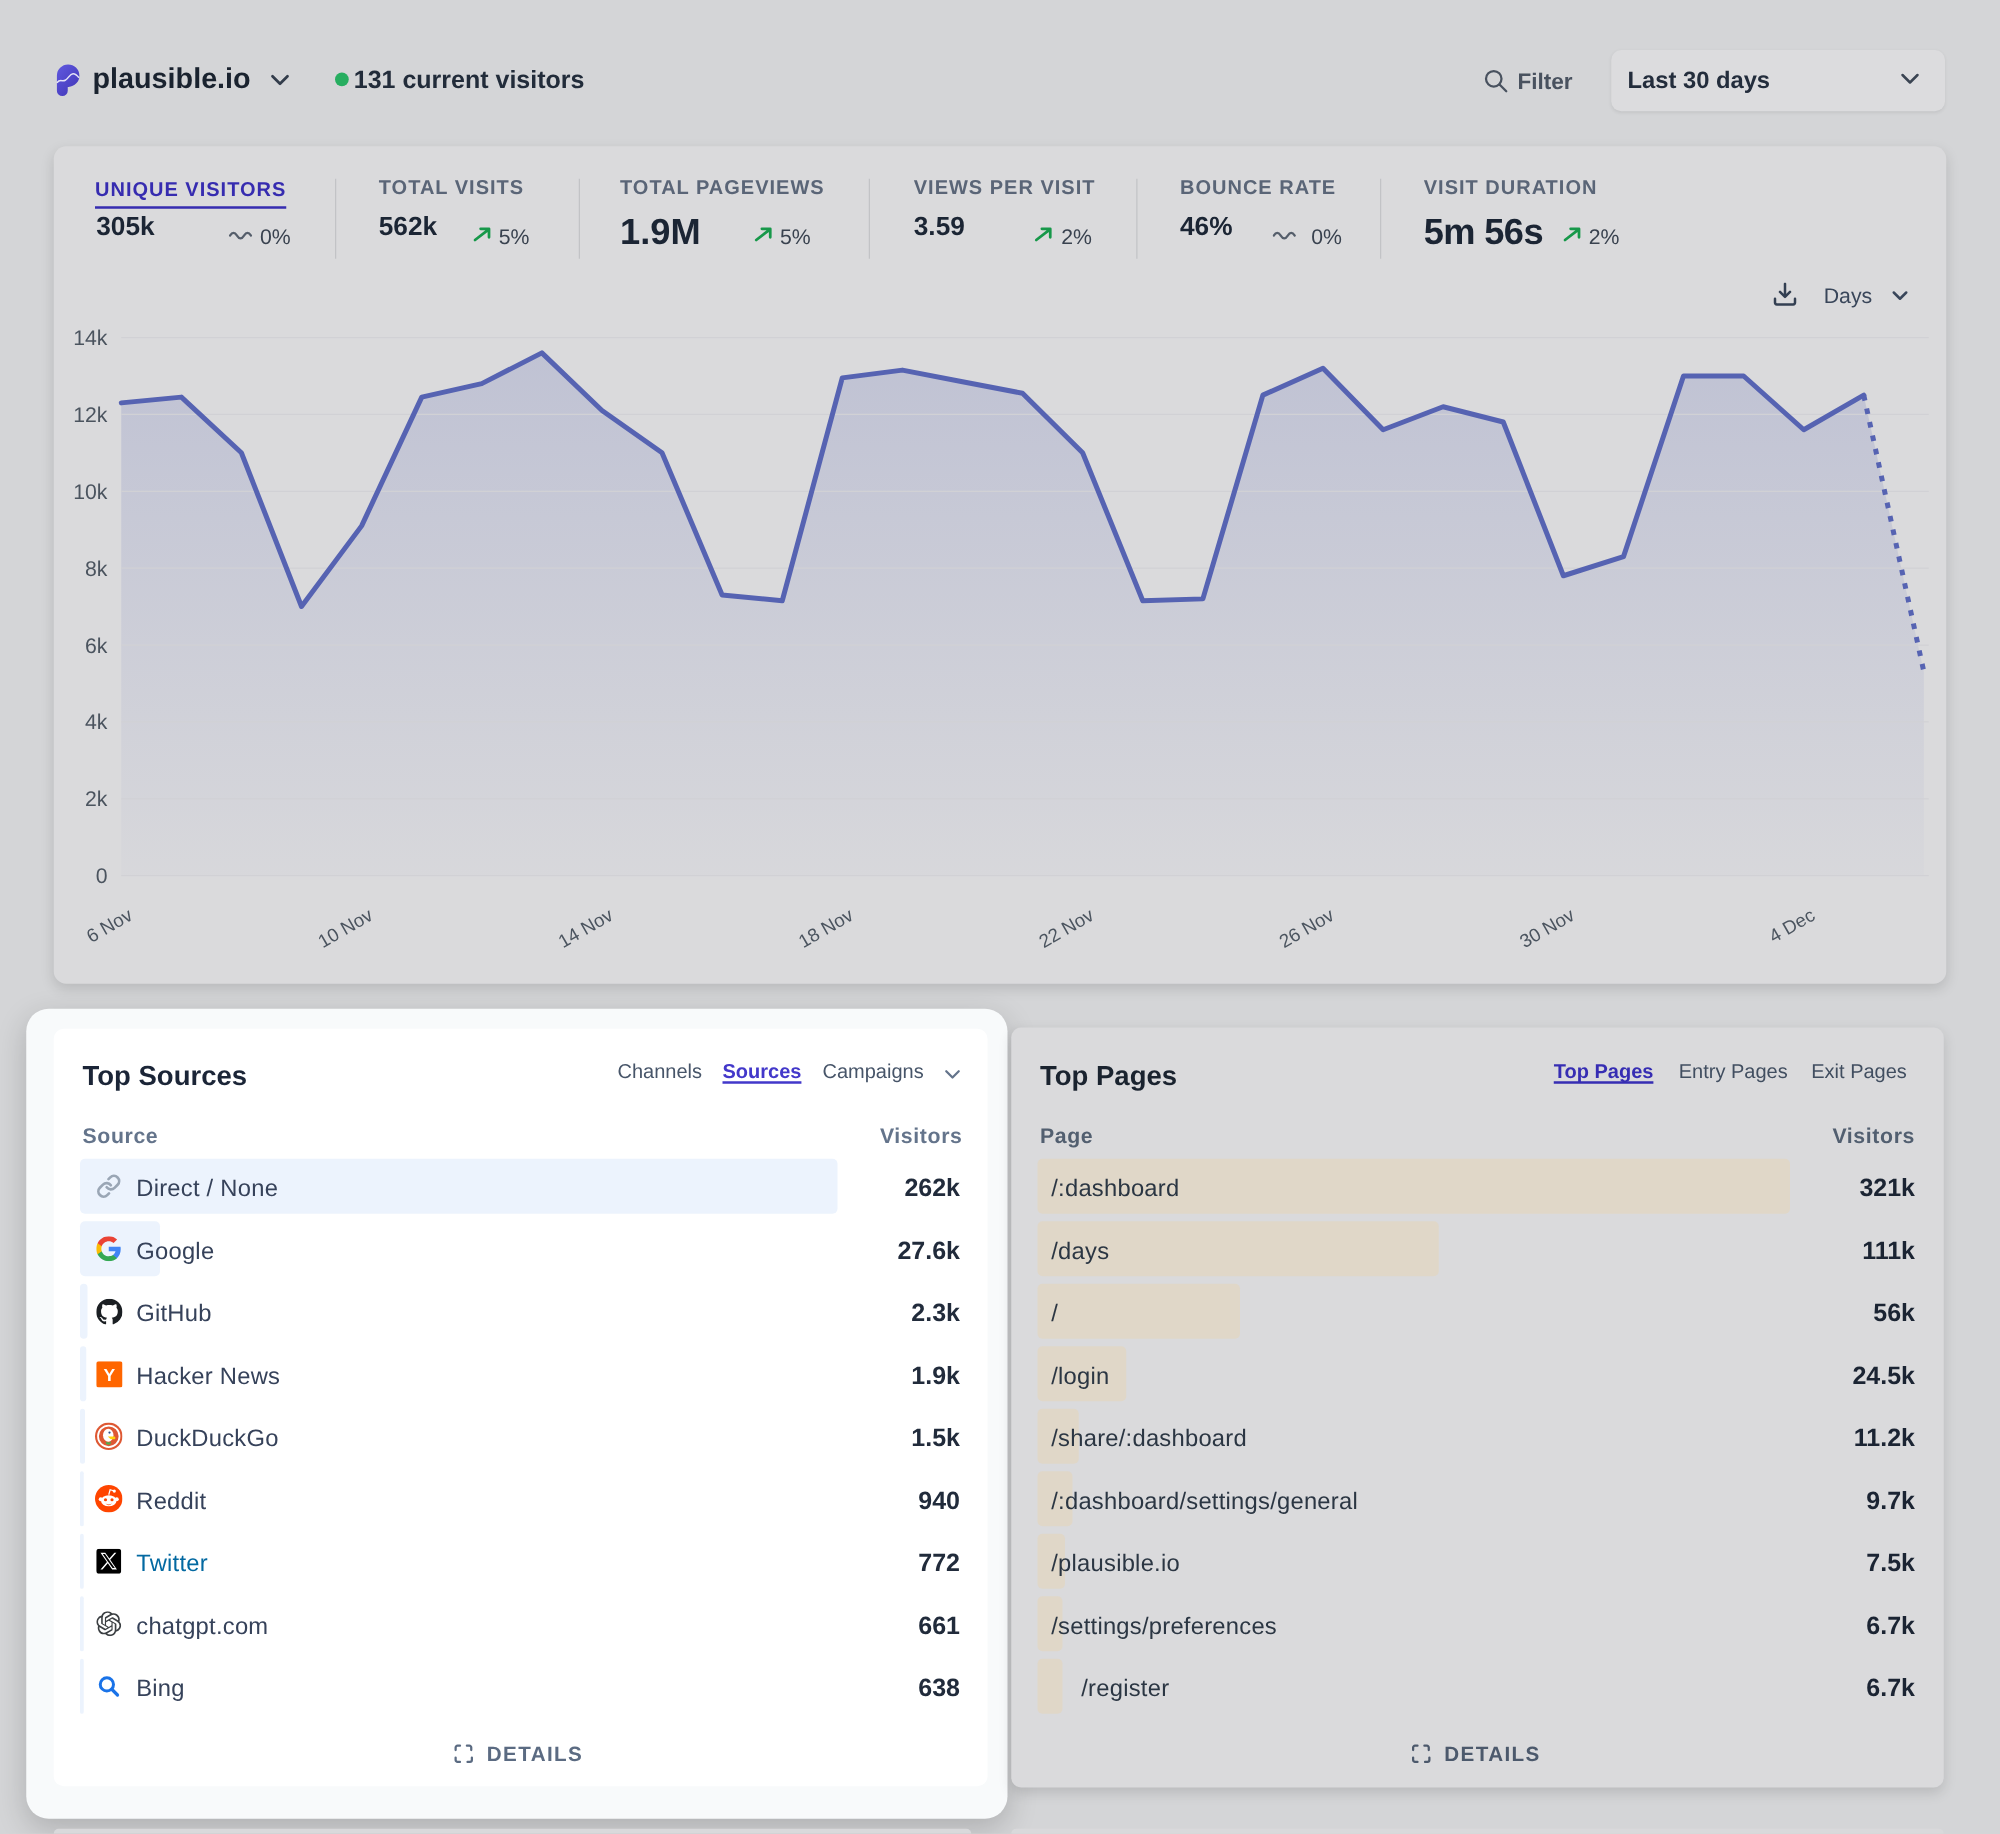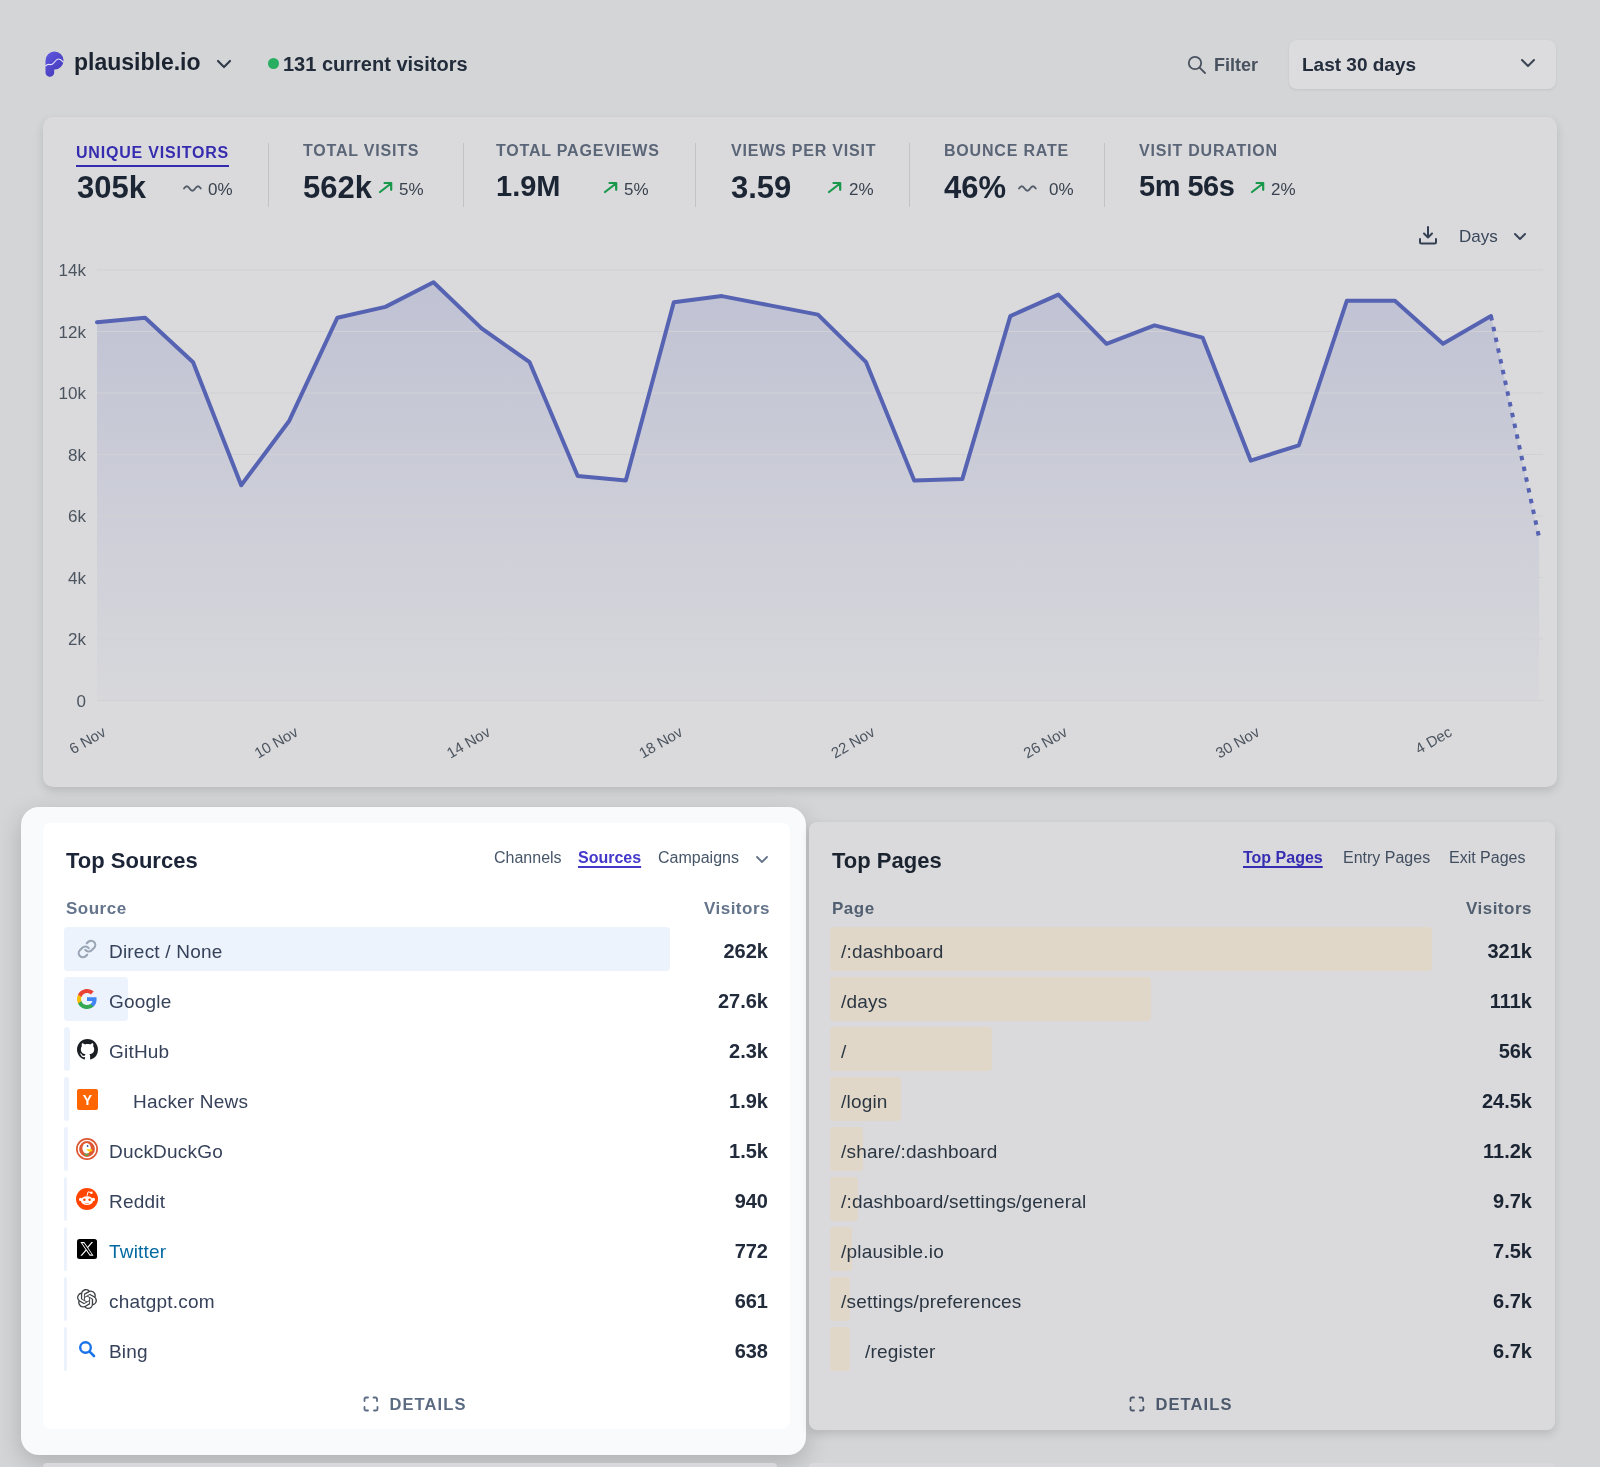--- a/index.html
+++ b/index.html
@@ -9,21 +9,21 @@
 
 #sitename{left:74px;top:49px;font-size:23px;font-weight:bold;color:#1a232f;}
 #curvis{left:283px;top:53px;font-size:20px;font-weight:bold;color:#222c3a;}
 #greendot{left:268px;top:58px;width:11px;height:11px;border-radius:50%;background:#27ae60;}
 #filterlbl{left:1214px;top:55px;font-size:18px;color:#49525f;font-weight:bold;}
 #datebox{left:1289px;top:40px;width:267px;height:49px;background:#dcdcde;border-radius:8px;box-shadow:0 1px 3px rgba(0,0,0,0.08);}
 #datebox .txt{position:absolute;left:13px;top:14px;font-size:19px;font-weight:bold;color:#232d3c;}
 
 #maincard{left:43px;top:117px;width:1514px;height:670px;background:#dadadc;border-radius:10px;box-shadow:0 4px 10px rgba(0,0,0,0.13);}
 .stat-lbl{position:absolute;top:142px;font-size:16px;font-weight:bold;letter-spacing:0.8px;color:#5a6577;}
-.stat-val{position:absolute;top:170px;font-size:31px;font-weight:bold;color:#1b2534;}
+.stat-val{position:absolute;top:170px;font-size:21px;font-weight:bold;color:#1b2534;}
 .stat-pct{position:absolute;top:180px;font-size:17px;color:#39424f;}
 .stat-div{position:absolute;top:143px;width:1px;height:64px;background:#c2c3c6;}
 
 #spotring{left:21px;top:807px;width:785px;height:648px;background:#f8fafb;border-radius:18px;box-shadow:0 8px 24px rgba(0,0,0,0.18);}
 #srccard{left:43px;top:823px;width:747px;height:606px;background:#ffffff;border-radius:8px;}
 #pagecard{left:809px;top:822px;width:746px;height:608px;background:#dadadc;border-radius:8px;box-shadow:0 4px 10px rgba(0,0,0,0.13);}
 .cardtitle{font-size:22px;font-weight:bold;}
 .tabs{font-size:16px;}
 .colhdr{font-size:17px;font-weight:bold;letter-spacing:0.5px;}
 .row-label{font-size:19px;letter-spacing:0.2px;}
@@ -197,21 +197,21 @@
   </div>
 <div class="abs row-label" style="left:109px;top:1041px;color:#36425a;">GitHub</div>
 <div class="abs row-val" style="right:832px;top:1040px;color:#212b3b;">2.3k</div>
 <div class="abs" style="left:64px;top:1077px;width:5px;height:44px;background:#ecf3fd;border-radius:4px;"></div>
 <div class="abs" style="left:76px;top:1088px;width:22px;height:22px;display:flex;align-items:center;justify-content:center;">
     <svg width="21" height="21" viewBox="0 0 21 21">
       <rect width="21" height="21" rx="2" fill="#ff6600"></rect>
       <text x="10.5" y="16" font-family="Liberation Sans, sans-serif" font-size="14" font-weight="bold" fill="#fff" text-anchor="middle">Y</text>
     </svg>
   </div>
-<div class="abs row-label" style="left:109px;top:1091px;color:#36425a;margin-left:24px;">Hacker News</div>
+<div class="abs row-label" style="left:109px;top:1091px;color:#36425a;">Hacker News</div>
 <div class="abs row-val" style="right:832px;top:1090px;color:#212b3b;">1.9k</div>
 <div class="abs" style="left:64px;top:1127px;width:4px;height:44px;background:#ecf3fd;border-radius:4px;"></div>
 <div class="abs" style="left:76px;top:1138px;width:22px;height:22px;display:flex;align-items:center;justify-content:center;">
     <svg width="22" height="22" viewBox="0 0 22 22">
       <circle cx="11" cy="11" r="11" fill="#de5833"></circle>
       <circle cx="11" cy="11" r="8.6" fill="none" stroke="#fff" stroke-width="1.4"></circle>
       <ellipse cx="10.6" cy="10.2" rx="4.2" ry="5.2" fill="#fff"></ellipse>
       <circle cx="11.6" cy="8.0" r="0.9" fill="#2d4f8e"></circle>
       <path d="M10.2 11.2 h5.4 a1.2 1.2 0 0 1 0 2.2 h-3" fill="#fed30a"></path>
       <path d="M8.6 15.2 q2.4 1.4 4.2 0 l-0.4 2 q-1.7 1 -3.4 0 z" fill="#4caf50"></path>

